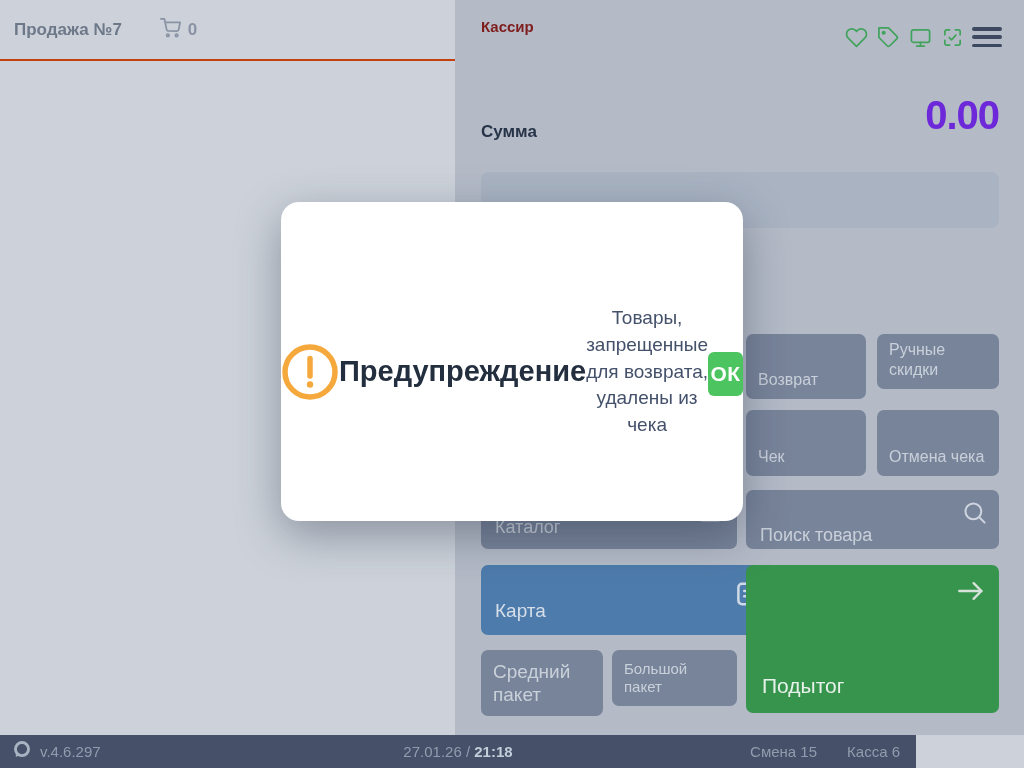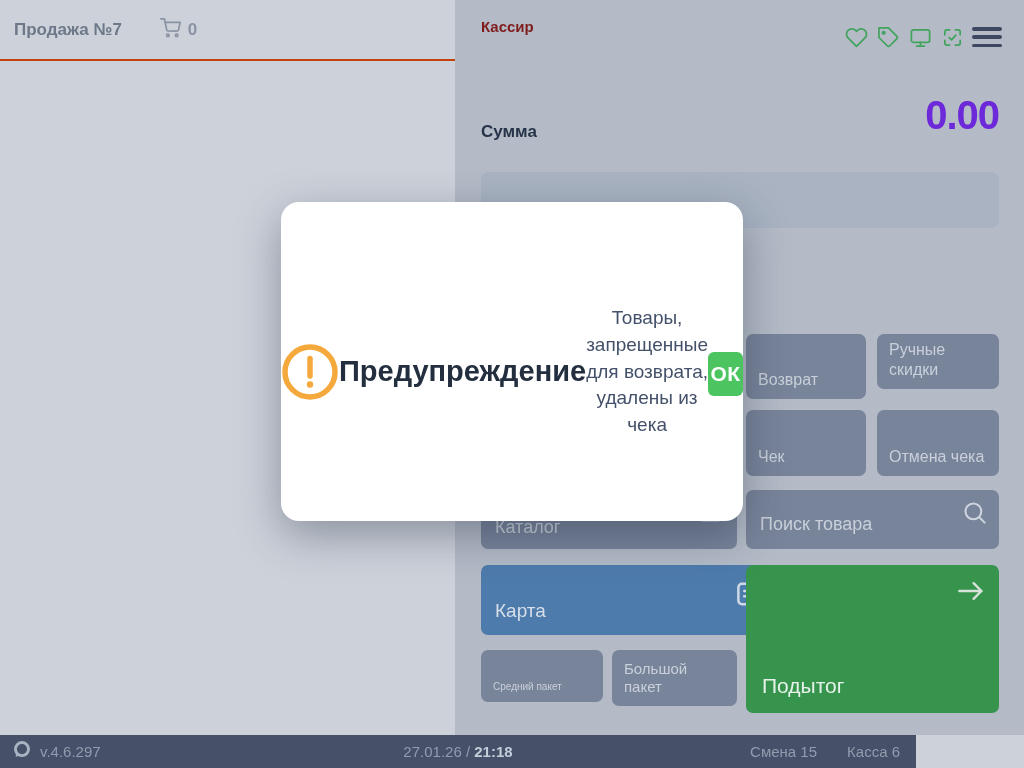--- a/index.html
+++ b/index.html
@@ -32,26 +32,26 @@
 
   .btn { position:absolute; background:#78849a; border-radius:7px; color:#c9d0da;
          display:flex; align-items:flex-end; padding:9px 12px; font-size:16px; line-height:1.25;
          border:none; text-align:left; }
   .btn .corner-icon { position:absolute; }
   .btn-vozvrat  { left:291px; top:334px; width:120px; height:65px; }
   .btn-ruchnye  { left:422px; top:334px; width:122px; height:55px; }
   .btn-chek     { left:291px; top:410px; width:120px; height:66px; }
   .btn-otmena   { left:422px; top:410px; width:122px; height:66px; }
   .btn-katalog  { left:26px;  top:490px; width:256px; height:59px; font-size:18px; padding:11px 14px; }
-  .btn-poisk    { left:291px; top:490px; width:253px; height:59px; font-size:18px; padding:14px 14px; }
+  .btn-poisk    { left:291px; top:490px; width:253px; height:59px; font-size:18px; padding:3px 14px; }
   .btn-karta    { left:26px;  top:565px; width:300px; height:70px; background:#4d7bab;
                   color:#d6dfe9; font-size:19px; padding:12px 14px; }
   .btn-podytog  { left:291px; top:565px; width:253px; height:148px; background:#37944d;
                   color:#e2ecе4; color:rgba(255,255,255,.88); font-size:21px; padding:14px 16px; }
-  .btn-sredniy  { left:26px;  top:650px; width:122px; height:52px; font-size:10px;align-items:flex-end; }
+  .btn-sredniy  { left:26px;  top:650px; width:122px; height:66px; font-size:19px;align-items:flex-end; }
   .btn-bolshoy  { left:157px; top:650px; width:125px; height:56px; font-size:15px; }
 
   
   .footer { position:absolute; left:0; bottom:0; width:916px; height:33px; background:#465068;
             display:flex; align-items:center; color:#929cae; font-size:15px; }
   .footer-left { display:flex; align-items:center; gap:8px; margin-left:12px; }
   .footer-center { position:absolute; left:50%; transform:translateX(-50%); white-space:nowrap; }
   .footer-center .time { color:#c4cdda; font-weight:700; }
   .footer-right { margin-left:auto; margin-right:16px; display:flex; gap:30px; }
 

